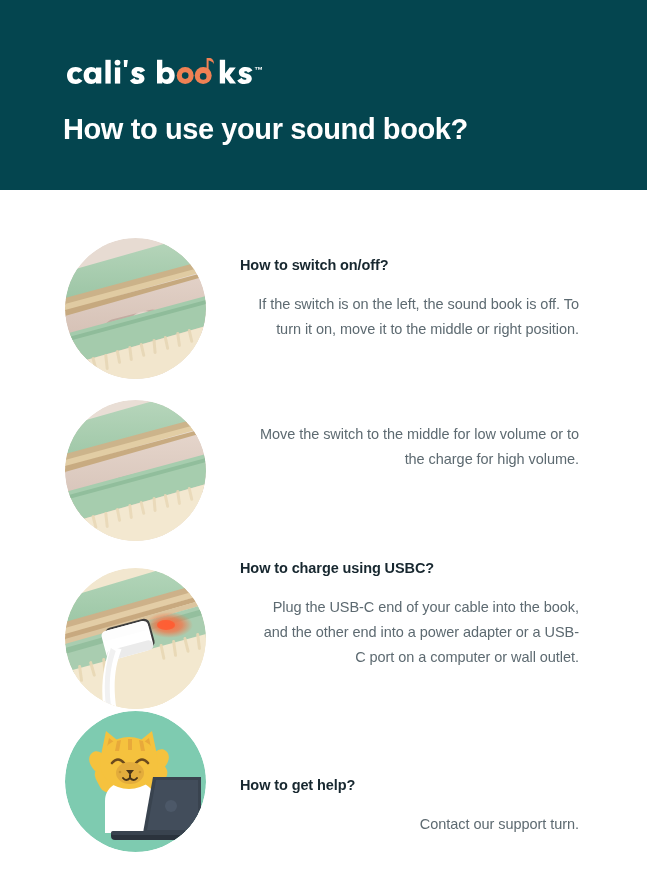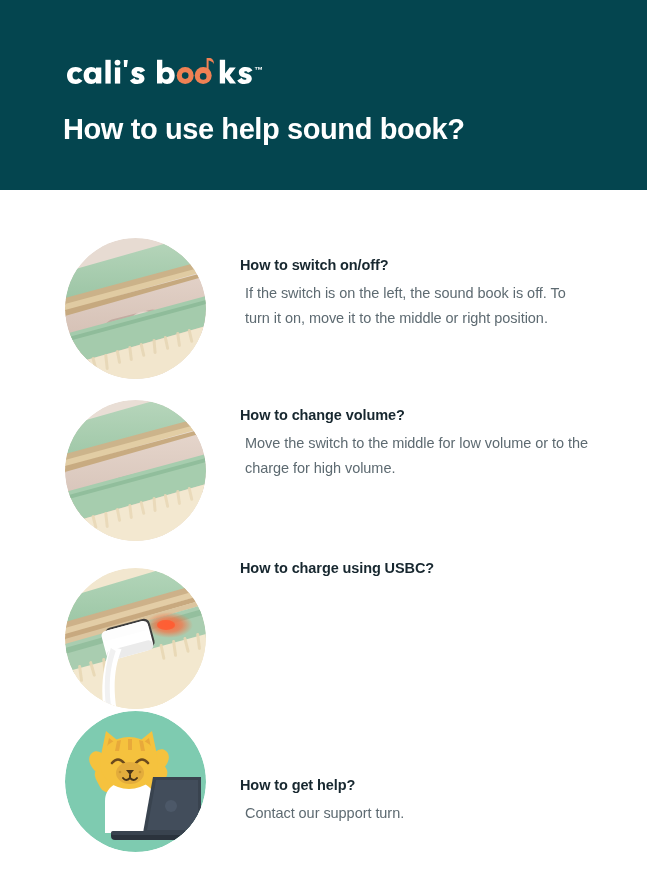--- a/index.html
+++ b/index.html
@@ -101,22 +101,23 @@
     font-weight: 700;
     line-height: 1.35;
     margin: 0 0 3px 0;
     letter-spacing: -0.1px;
   }
   .sec-body {
     color: #5d6a71;
     font-size: 14.5px;
     font-weight: 400;
     line-height: 1.73;
-    margin: 5px;
+    margin: 16px;
     letter-spacing: -0.05px;
+    text-align: right;
   }
 </style>
 </head>
 <body>
 
 <div class="page">
 
   <div class="header">
 
     <div class="logo">
@@ -144,21 +145,21 @@
         <circle cx="140.2" cy="18.4" r="3.3" fill="#04454f"></circle>
         <path d="M145.6 13.8V2.6c2.4 0.5 4.3 1.5 5.2 3.3 0.4-2.6-0.9-5.0-3.4-5.9l-3.8-0.2v13.2z" fill="#f08154"></path>
 
         <path d="M167.0 25.6h6.1l-6.3-8.4 6.0-7.8h-6.2l-4.5 6.2V1.8h-5.3v23.8h5.3v-6.5z" fill="#ffffff"></path>
 
         <path d="M181.2 14.2c0-0.6 0.5-0.9 1.4-0.9 1.3 0 2.0 0.6 2.4 1.5l4.5-2.4c-1.3-2.3-3.7-3.4-6.9-3.4-3.9 0-6.8 2.0-6.8 5.4 0 5.5 7.7 4.5 7.7 6.3 0 0.7-0.6 1.0-1.8 1.0-1.6 0-2.5-0.7-2.9-1.9l-4.6 2.6c1.3 2.5 3.8 3.6 7.4 3.6 4.0 0 7.2-1.8 7.2-5.4 0-5.8-7.6-4.7-7.6-6.4z" fill="#ffffff"></path>
       </svg>
       <span class="logo-tm">™</span>
     </div>
 
-    <div class="header-title">How to use help sound book?</div>
+    <div class="header-title">How to use your sound book?</div>
   </div>
 
   <div class="content">
 
     <div class="section" style="top:0px;height:168px;">
       <div class="thumb" style="top:48px;">
         <svg width="141" height="141" viewBox="0 0 141 141" aria-hidden="true">
           <defs>
             <clipPath id="c1">
                 <circle cx="70.5" cy="70.5" r="70.5"></circle>
@@ -257,21 +258,20 @@
               <rect x="76" y="101" width="3" height="14" rx="1.5" transform="rotate(-13 77 108)"></rect>
               <rect x="88" y="97" width="3" height="15" rx="1.5" transform="rotate(-5 89 104)"></rect>
               <rect x="100" y="94" width="3" height="14" rx="1.5" transform="rotate(-12 101 101)"></rect>
               <rect x="112" y="90" width="3" height="15" rx="1.5" transform="rotate(-8 113 97)"></rect>
               <rect x="124" y="87" width="3" height="14" rx="1.5" transform="rotate(-13 125 94)"></rect>
             </g>
           </g>
         </svg>
       </div>
       <div class="text-col" style="top:48px;">
-        <p class="sec-title">How to change volume?</p>
         <p class="sec-body">Move the switch to the middle for low volume or to the charge for high volume.</p>
       </div>
     </div>
 
     <div class="section" style="top:336px;height:180px;">
       <div class="thumb" style="top:42px;">
         <svg width="141" height="141" viewBox="0 0 141 141" aria-hidden="true">
           <defs>
             <clipPath id="c3">
                 <circle cx="70.5" cy="70.5" r="70.5"></circle>
@@ -321,20 +321,21 @@
               <rect x="38" y="76" width="48" height="10" rx="5" fill="#ebebeb"></rect>
 
               <path d="M44 72 C 30 92, 22 114, 20 141 L 33 141 C 35 114, 42 94, 54 78 Z" fill="#ffffff"></path>
               <path d="M44 74 C 32 92, 25 114, 23 141 L 28 141 C 30 114, 37 94, 48 78 Z" fill="#f1f1f1"></path>
             </g>
           </g>
         </svg>
       </div>
       <div class="text-col" style="top:33px;">
         <p class="sec-title">How to charge using USBC?</p>
+        <p class="sec-body">Plug the USB-C end of your cable into the book, and the other end into a power adapter or a USB-C port on a computer or wall outlet.</p>
       </div>
     </div>
 
     <div class="section" style="top:496px;height:173px;">
       <div class="thumb" style="top:25px;">
         <svg width="141" height="141" viewBox="0 0 141 141" aria-hidden="true">
           <defs>
             <clipPath id="c4">
                 <circle cx="70.5" cy="70.5" r="70.5"></circle>
               </clipPath>

